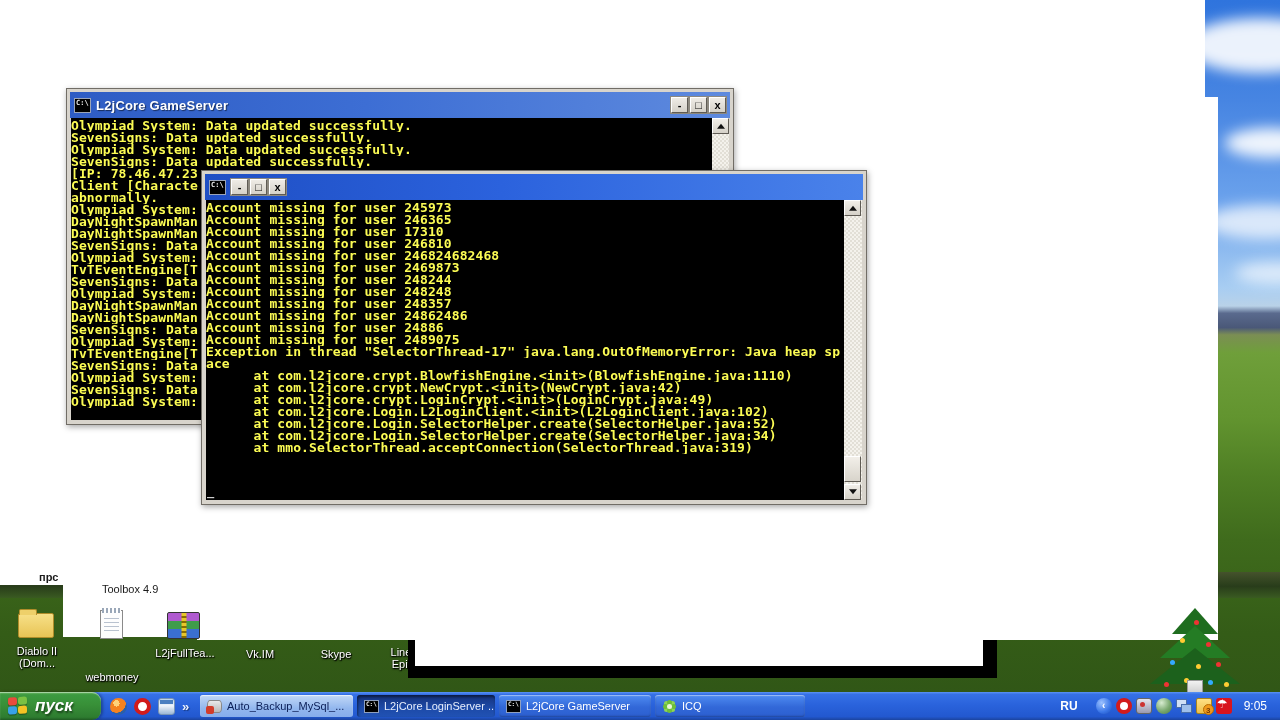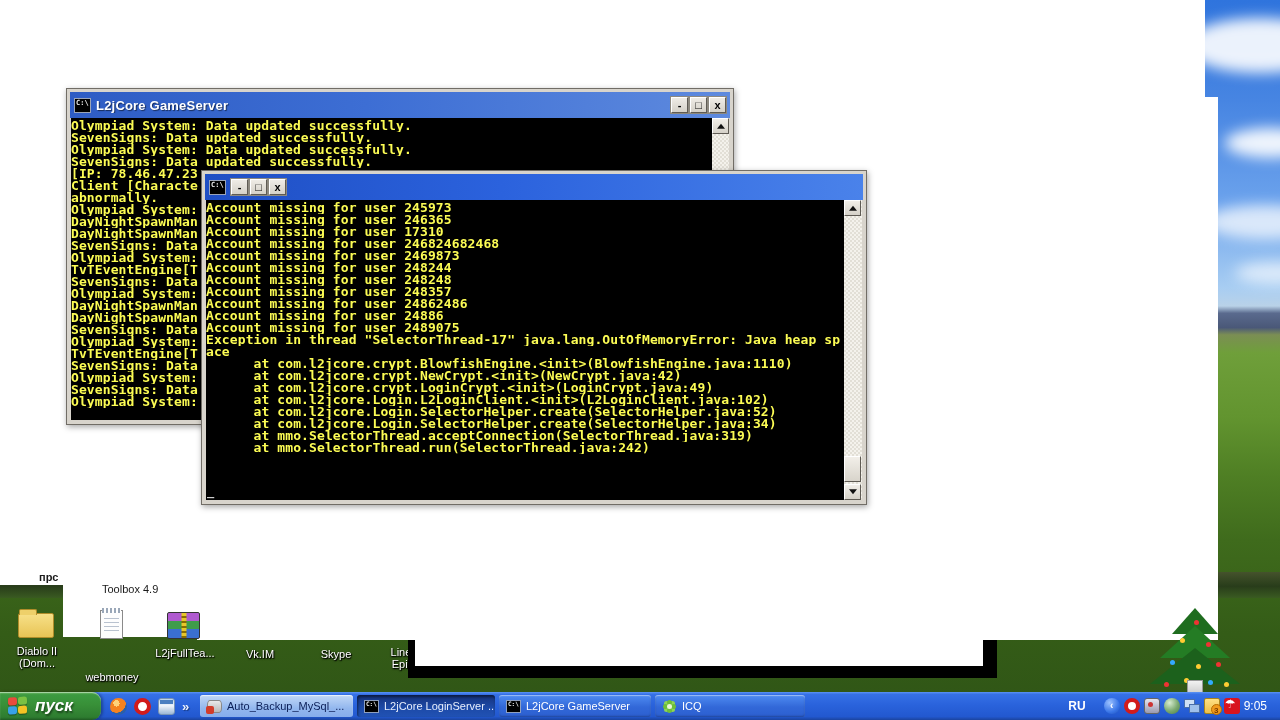--- a/index.html
+++ b/index.html
@@ -139,21 +139,21 @@
   .ti-msg { border-radius:50%; background:radial-gradient(circle at 35% 30%, #d7ecd0, #79a86e 55%, #4c7a45); }
   .ti-net { } .ti-net:before, .ti-net:after { content:""; position:absolute; width:9px; height:7px;
     background:#cfe0f5; border:1px solid #4a6ea8; }
   .ti-net:before { left:0; top:1px; } .ti-net:after { right:0; bottom:1px; background:#9fc0ea; }
   .ti-folder { background:linear-gradient(180deg,#ffe084,#edbf4a); border:1px solid #a8841f; border-radius:2px; }
   .ti-folder span { position:absolute; right:-3px; bottom:-2px; width:11px; height:11px; border-radius:50%;
     background:radial-gradient(circle at 35% 30%, #ffd76a, #f09built); background:#f09a1d;
     color:#7a3c00; font:bold 8px "Liberation Sans",sans-serif; text-align:center; line-height:11px; border:1px solid #b86c00; }
   .ti-avira { background:#d8141e; border-radius:3px; }
   .ti-avira span { position:absolute; left:1px; top:-1px; color:#fff; font-size:12px; }
-  .tray-clock { color:#fff; font-size:12px; }
+  .tray-clock { color:#fff; font-size:12px; margin-left:8px; }
 
   .lbl2 { display:block; }
 </style>
 </head>
 <body>
 
 <div class="wallpaper">
   <div class="cloud" style="left:1185px;top:18px;width:150px;height:55px;"></div>
   <div class="cloud" style="left:1225px;top:128px;width:90px;height:30px;"></div>
   <div class="cloud" style="left:1205px;top:205px;width:120px;height:34px;opacity:.8;"></div>
@@ -252,38 +252,38 @@
       <div class="cap-btn">-</div>
       <div class="cap-btn">□</div>
       <div class="cap-btn">x</div>
     </div>
   </div>
   <div class="client" style="right:22px;">
     <div class="console-text">
         <div class="console-line">Account missing for user 245973</div>
         <div class="console-line">Account missing for user 246365</div>
         <div class="console-line">Account missing for user 17310</div>
+        <div class="console-line">Account missing for user 246810</div>
         <div class="console-line">Account missing for user 246824682468</div>
         <div class="console-line">Account missing for user 2469873</div>
         <div class="console-line">Account missing for user 248244</div>
         <div class="console-line">Account missing for user 248248</div>
         <div class="console-line">Account missing for user 248357</div>
         <div class="console-line">Account missing for user 24862486</div>
         <div class="console-line">Account missing for user 24886</div>
         <div class="console-line">Account missing for user 2489075</div>
         <div class="console-line">Exception in thread "SelectorThread-17" java.lang.OutOfMemoryError: Java heap sp</div>
         <div class="console-line">ace</div>
         <div class="console-line">      at com.l2jcore.crypt.BlowfishEngine.&lt;init&gt;(BlowfishEngine.java:1110)</div>
         <div class="console-line">      at com.l2jcore.crypt.NewCrypt.&lt;init&gt;(NewCrypt.java:42)</div>
         <div class="console-line">      at com.l2jcore.crypt.LoginCrypt.&lt;init&gt;(LoginCrypt.java:49)</div>
         <div class="console-line">      at com.l2jcore.Login.L2LoginClient.&lt;init&gt;(L2LoginClient.java:102)</div>
         <div class="console-line">      at com.l2jcore.Login.SelectorHelper.create(SelectorHelper.java:52)</div>
         <div class="console-line">      at com.l2jcore.Login.SelectorHelper.create(SelectorHelper.java:34)</div>
         <div class="console-line">      at mmo.SelectorThread.acceptConnection(SelectorThread.java:319)</div>
-        <div class="console-line">      at mmo.SelectorThread.run(SelectorThread.java:242)</div>
       </div>
     <div class="cursor-char" style="bottom:2px;">_</div>
   </div>
   <div class="scrollbar" style="width:18px;">
     <div class="sb-btn sb-up">
         <i class="arr up"></i>
       </div>
     <div class="sb-thumb" style="top:256px;height:26px;"></div>
     <div class="sb-btn sb-down">
         <i class="arr down"></i>

